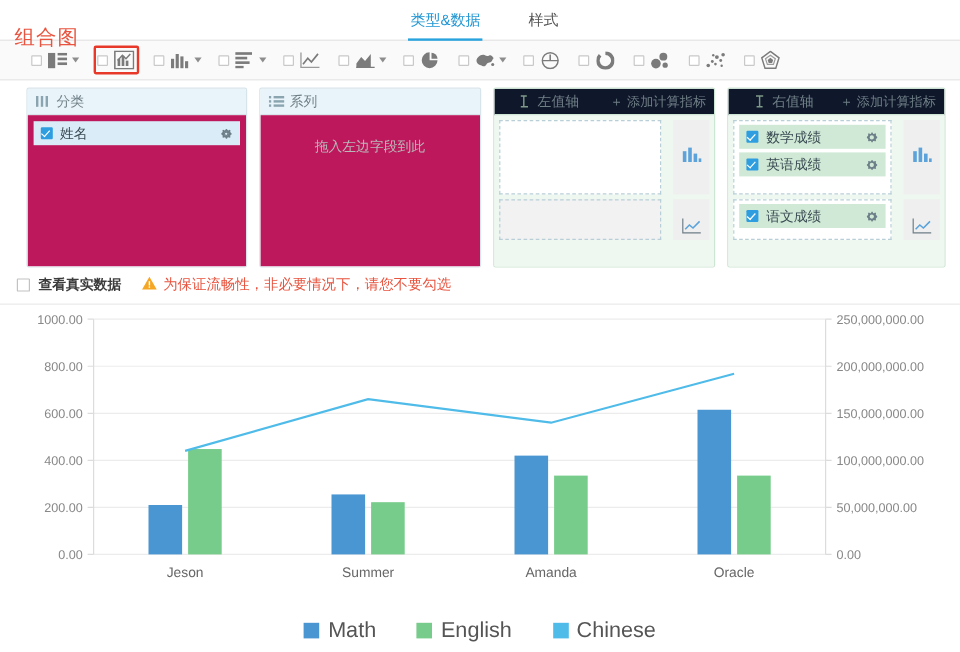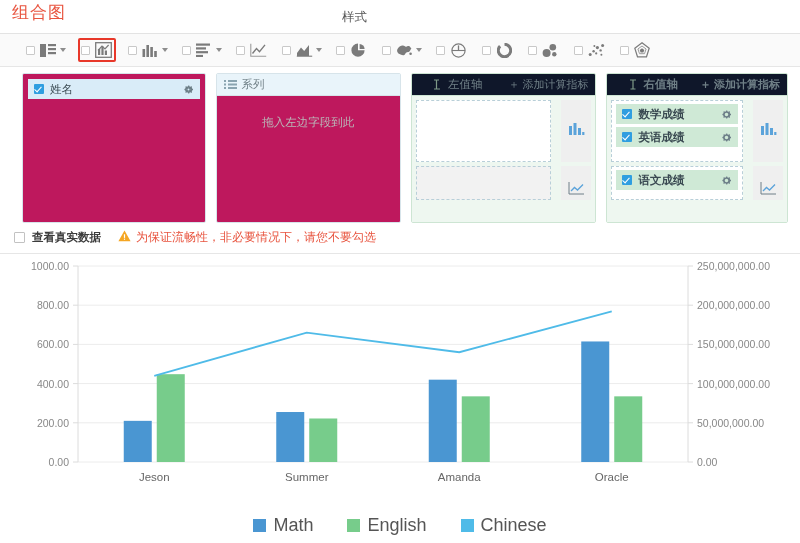--- a/index.html
+++ b/index.html
@@ -14,21 +14,21 @@
   }
 
   
   .header {
     position: relative;
     height: 34px;
     border-bottom: 1px solid #e3e3e3;
   }
   .page-title {
     position: absolute;
-    left: 12px; top: 1px;
+    left: 12px; top: 20px;
     font-size: 17px;
     color: #e8543f;
     letter-spacing: 1px;
   }
   .tabs {
     position: absolute;
     left: 340px; top: 0;
     display: flex;
     gap: 36px;
     height: 34px;
@@ -108,21 +108,21 @@
     border: 1px solid #d7e4ea;
     background: #fff;
     border-radius: 2px;
     display: flex;
     flex-direction: column;
     overflow: hidden;
   }
   .panel.p-cat  { width: 188px; }
   .panel.p-ser  { width: 190px; justify-content: center; }
   .panel.p-left { width: 190px; border-color: #cde5d3; }
-  .panel.p-right{ width: 186px; border-color: #cde5d3; font-weight: bold; }
+  .panel.p-right{ width: 186px; border-color: #cde5d3; }
 
   .panel-head {
     height: 22px;
     display: flex;
     align-items: center;
     padding: 0 7px;
     font-size: 11.5px;
     color: #6f7f86;
     background: #e9f4fa;
     border-bottom: 1px solid #d7e4ea;
@@ -271,20 +271,21 @@
   .legend-item { display: flex; align-items: center; gap: 7px; cursor: pointer; }
   .legend-swatch { width: 13px; height: 13px; flex: none; }
   .legend-label { font-size: 18px; color: #555; }
 </style>
 </head>
 <body>
 
 <div class="header">
   <div class="page-title">组合图</div>
   <div class="tabs">
+    <div class="tab active">类型&amp;数据</div>
     <div class="tab">样式</div>
   </div>
 </div>
 
 <div class="toolbar" id="toolbar">
     <div class="tool-group">
       <span class="tool-cb"></span>
       <span class="tool-icon">
         <svg width="16" height="13" viewBox="0 0 16 13">
           <g fill="#7b7b7b">
@@ -445,20 +446,32 @@
           <polygon points="8,6.2 10.3,7.9 9.4,10.6 6.6,10.6 5.7,7.9" fill="#7b7b7b"></polygon>
         </svg>
       </span>
     </div>
     <span class="tool-sep"></span>
   </div>
 
 <div class="panels">
 
   <div class="panel p-cat">
+    <div class="panel-head">
+      <span class="ph-icon">
+        <svg width="12" height="11" viewBox="0 0 12 11">
+            <g fill="#8aa4b0">
+          <rect x="0" y="1" width="2" height="9"></rect>
+              <rect x="4" y="1" width="2" height="9"></rect>
+              <rect x="8" y="1" width="2" height="9"></rect>
+        </g>
+          </svg>
+      </span>
+      <span>分类</span>
+    </div>
     <div class="panel-body">
       <div class="field-chip">
         <span class="chk"></span>
         <span class="chip-label">姓名</span>
         <span class="gear">
           <svg width="11" height="11" viewBox="0 0 16 16" fill="#6d7f88">
             <path d="M8 5.2A2.8 2.8 0 1 0 8 10.8 2.8 2.8 0 0 0 8 5.2zm0 4.2a1.4 1.4 0 1 1 0-2.8 1.4 1.4 0 0 1 0 2.8z"></path>
             <path d="M14 8c0-.4 0-.8-.1-1.1l1.4-1-1.5-2.6-1.6.7c-.5-.4-1.1-.8-1.7-1L10.2 1H7.2l-.3 1.9c-.6.2-1.2.6-1.7 1l-1.6-.7L2.1 5.9l1.4 1C3.5 7.2 3.5 7.6 3.5 8s0 .8.1 1.1l-1.4 1 1.5 2.6 1.6-.7c.5.4 1.1.8 1.7 1L7.2 15h3l.3-1.9c.6-.2 1.2-.6 1.7-1l1.6.7 1.5-2.6-1.4-1c.1-.4.1-.8.1-1.2z" opacity="0"></path>
             <path d="M13.3 9.6l1.2-.9a6.6 6.6 0 0 0 0-1.4l-1.2-.9a5.4 5.4 0 0 0-.5-1.2l.4-1.4a6.7 6.7 0 0 0-1.2-.7l-1.2.8a5.4 5.4 0 0 0-1.3-.4L9 2.1a6.7 6.7 0 0 0-1.4 0l-.5 1.4c-.5.1-.9.2-1.3.4l-1.2-.8c-.4.2-.8.4-1.2.7l.4 1.4c-.2.4-.4.8-.5 1.2l-1.2.9a6.6 6.6 0 0 0 0 1.4l1.2.9c.1.4.3.8.5 1.2l-.4 1.4c.4.3.8.5 1.2.7l1.2-.8c.4.2.8.3 1.3.4l.5 1.4a6.7 6.7 0 0 0 1.4 0l.5-1.4c.5-.1.9-.2 1.3-.4l1.2.8c.4-.2.8-.4 1.2-.7l-.4-1.4c.2-.4.4-.8.5-1.2zM8 10.6A2.6 2.6 0 1 1 8 5.4a2.6 2.6 0 0 1 0 5.2z"></path>
           </svg>

